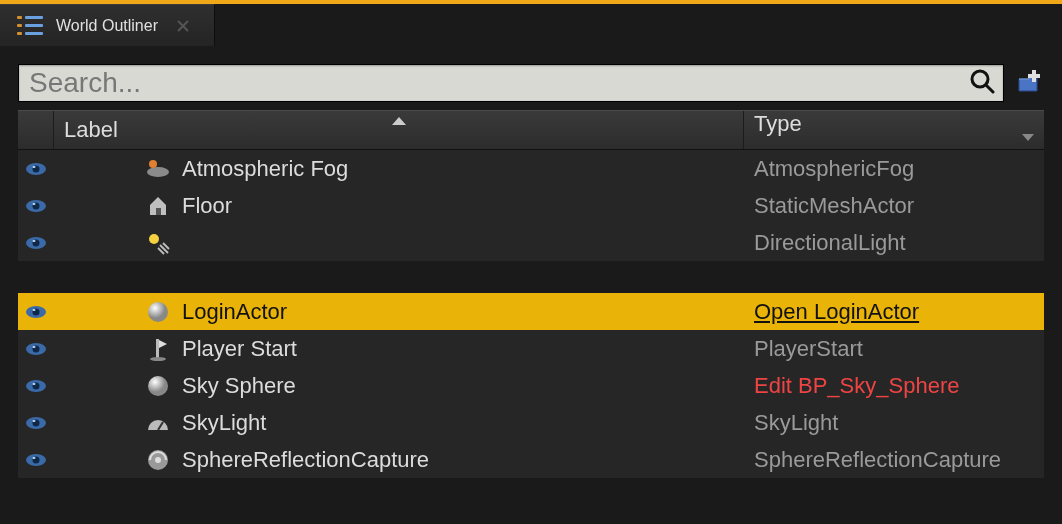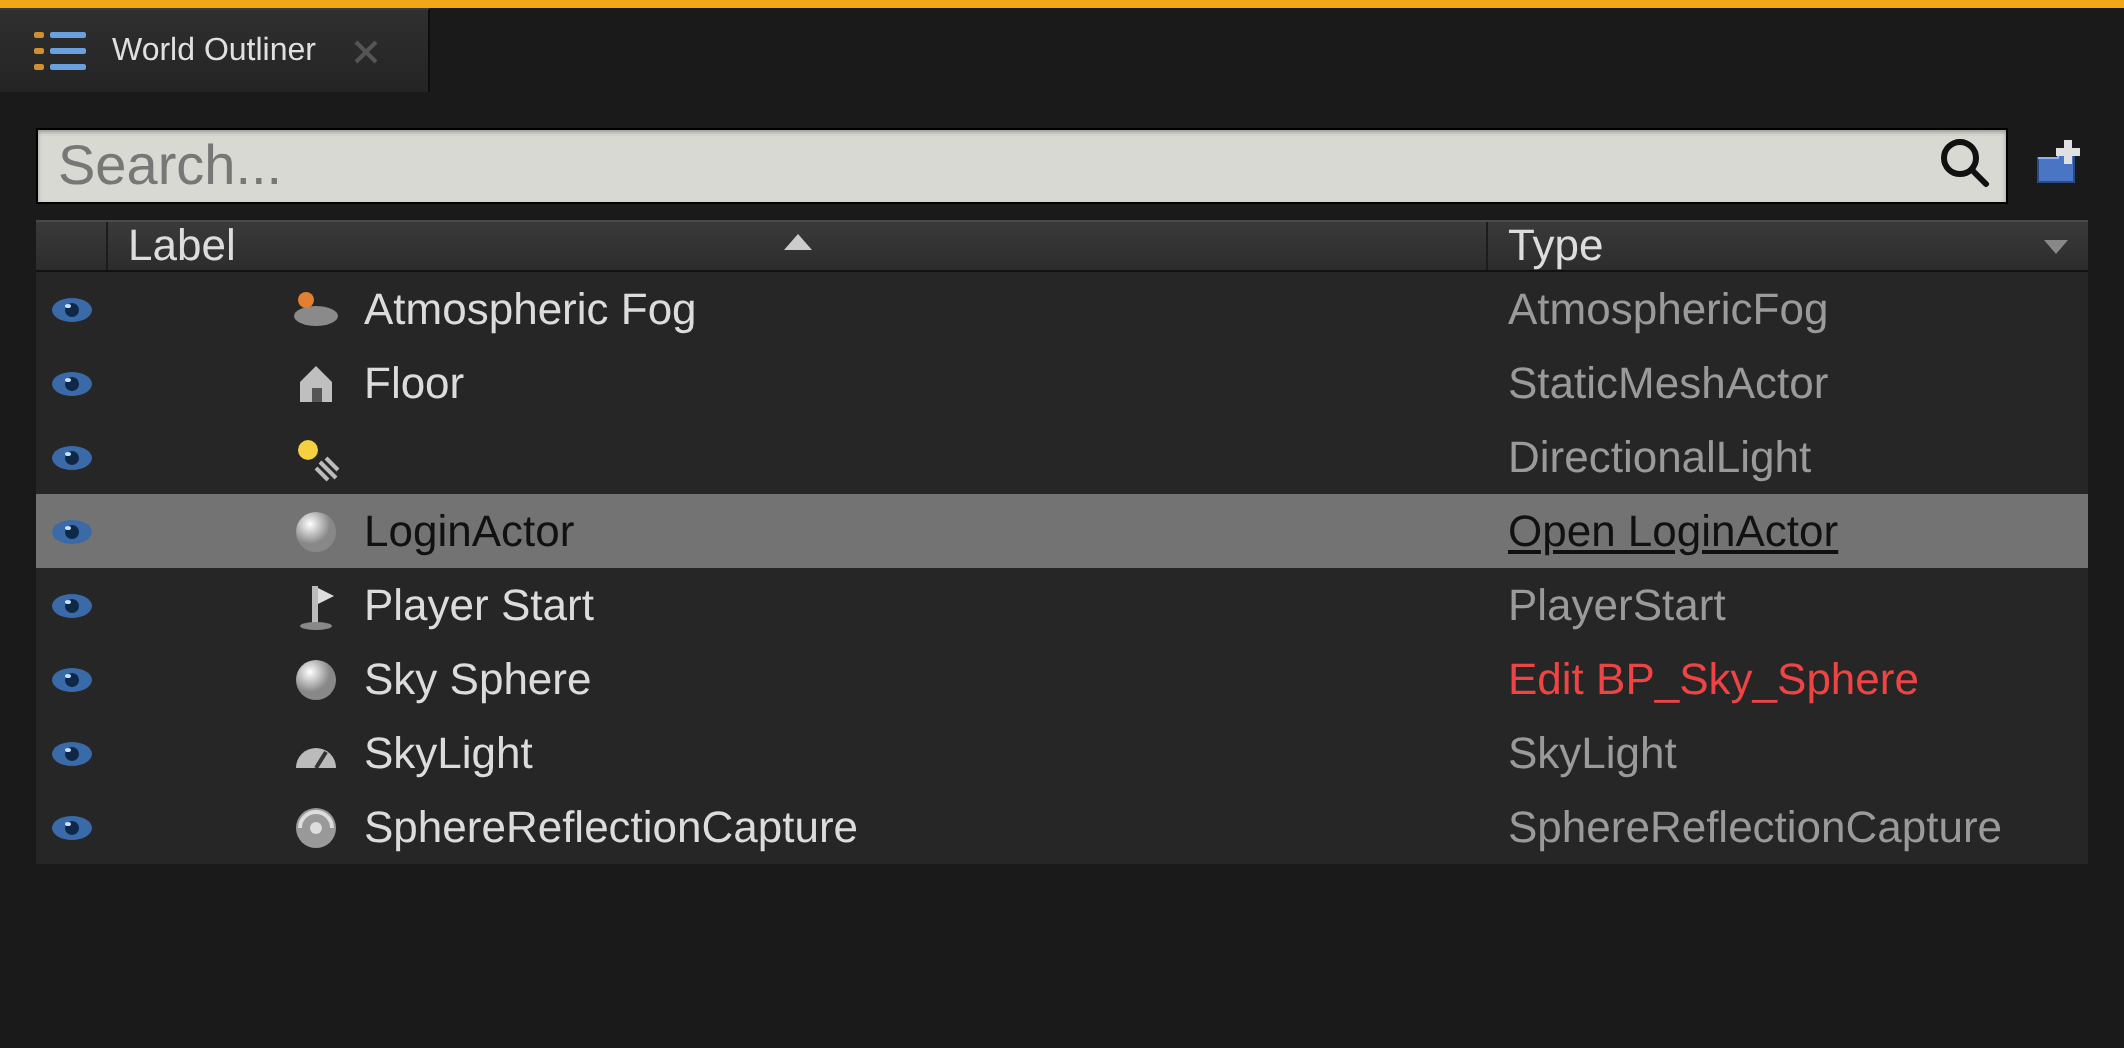--- a/index.html
+++ b/index.html
@@ -31,30 +31,30 @@
   .search-input {
     flex: 1; border: none; background: transparent; outline: none;
     font-size: 28px; color: #777; font-family: inherit;
   }
   .search-input::placeholder { color: #777; }
   .search-glass { width: 26px; height: 26px; }
   .add-btn { width: 30px; height: 30px; display: flex; align-items: center; justify-content: center; cursor: pointer; }
 
   
   .header-row {
-    height: 26px; margin: 0 18px;
+    height: 40px; margin: 0 18px;
     display: flex;
     background: linear-gradient(to bottom, #3a3a3a 0%, #2c2c2c 100%);
     border-top: 1px solid #4a4a4a;
     border-bottom: 1px solid #111;
     font-size: 22px; color: #ddd;
   }
   .header-vis { width: 36px; border-right: 1px solid #1c1c1c; }
   .header-label { flex: 1; display: flex; align-items: center; padding-left: 10px; position: relative; border-right: 1px solid #1c1c1c; }
-  .header-type { width: 300px; display: flex; align-items: center; padding-left: 10px; position: relative; }
+  .header-type { width: 300px; display: flex; padding-left: 10px; position: relative; }
   .sort-arrow-up {
     width: 0; height: 0; border-left: 7px solid transparent; border-right: 7px solid transparent;
     border-bottom: 8px solid #ccc; position: absolute; left: 50%; top: 6px; transform: translateX(-50%);
   }
   .filter-arrow {
     width: 0; height: 0; border-left: 6px solid transparent; border-right: 6px solid transparent;
     border-top: 7px solid #888; position: absolute; right: 10px; bottom: 8px;
   }
 
   
@@ -72,21 +72,21 @@
     width: 0; height: 0; display: inline-block;
     border-left: 6px solid transparent; border-right: 6px solid transparent;
     border-top: 8px solid #ccc; margin-right: 2px; vertical-align: middle;
   }
   .row-icon { width: 28px; height: 28px; display: inline-flex; align-items: center; justify-content: center; margin-right: 10px; }
   .row-label { color: #dcdcdc; }
 
   .row.root { background: #3f3f3f; }
   .row.root .row-label { color: #e8e8e8; }
 
-  .row.selected { background: #737373; }
+  .row.selected { background: #eab308; margin-top: 32px; }
   .row.selected .row-label { color: #111; font-weight: 400; }
   .row.selected .row-type-area { color: #111; }
   .row.selected .type-link { color: #111; text-decoration: underline; }
 
   .type-link { color: #ef4444; cursor: pointer; }
 
   
   .ico { width: 26px; height: 26px; }
 
   .footer-space { height: 16px; }

